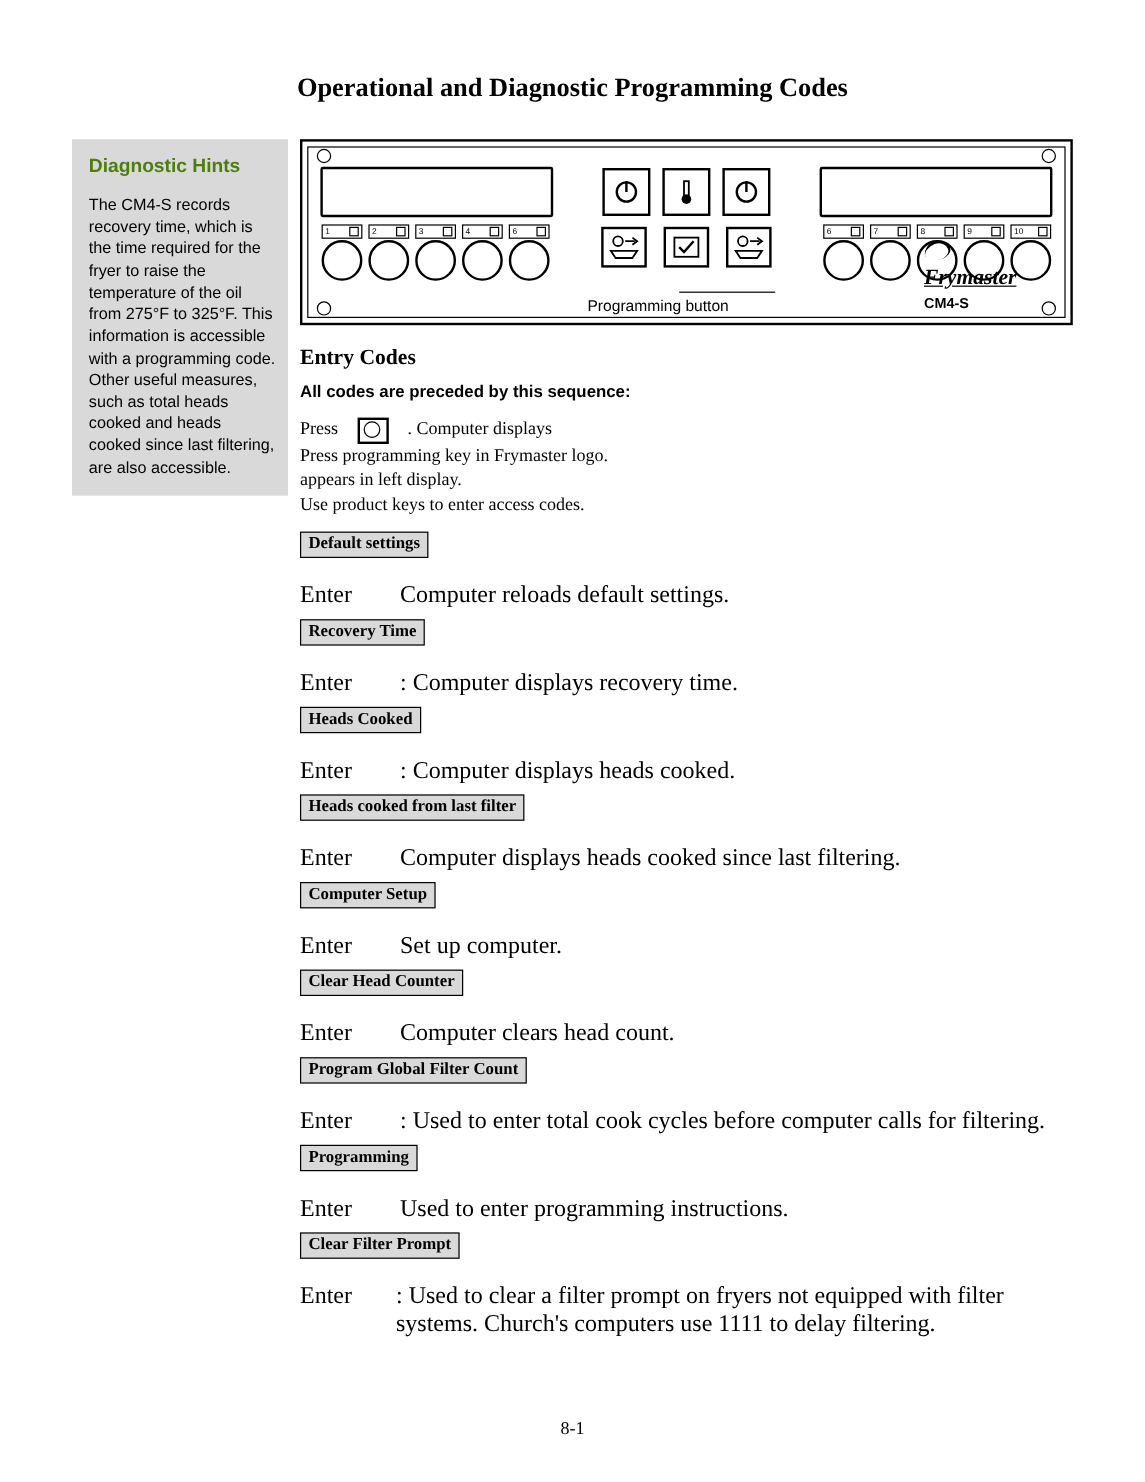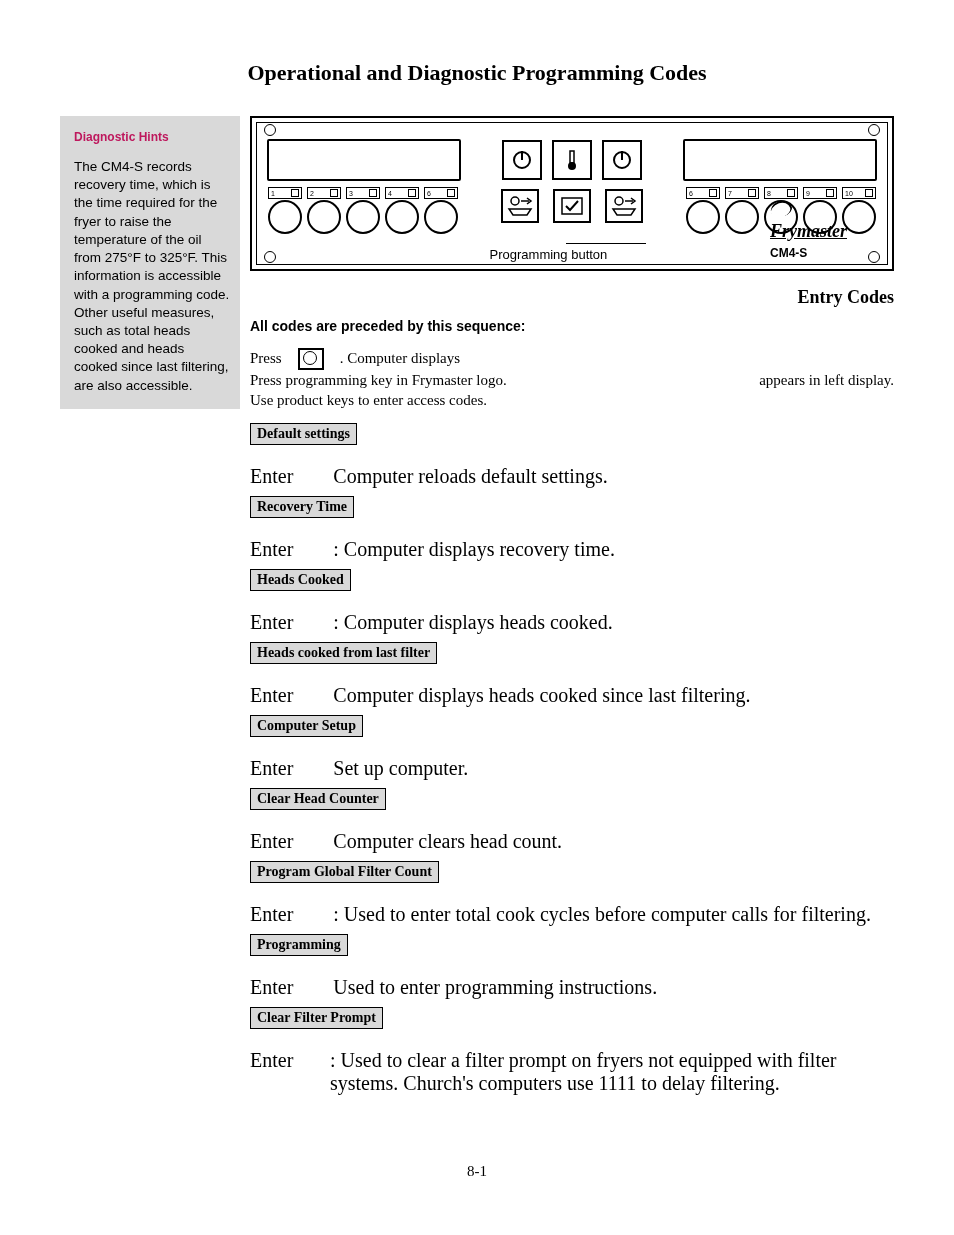--- a/index.html
+++ b/index.html
@@ -25,22 +25,22 @@
   .sidebar {
     width: 180px;
     background: #d9d9d9;
     padding: 14px 10px 14px 14px;
     box-sizing: border-box;
     font-family: Arial, Helvetica, sans-serif;
     flex-shrink: 0;
   }
   .sidebar-heading {
     font-weight: bold;
-    font-size: 12px;
-    color: #be185d;
+    font-size: 16px;
+    color: #4d7c0f;
     margin-bottom: 14px;
   }
   .sidebar-body {
     font-size: 13.5px;
     line-height: 1.35;
   }
   .main {
     flex: 1;
     padding-left: 10px;
   }
@@ -181,21 +181,21 @@
   .swoosh {
     width: 20px; height: 14px;
     border: 2px solid #000;
     border-radius: 50% 50% 50% 50% / 60% 60% 40% 40%;
     border-bottom: none;
     border-left: none;
     transform: rotate(-20deg);
   }
 
   h2.section-title {
-    text-align: right;
+    text-align: left;
     font-size: 18px;
     font-weight: bold;
     margin: 16px 0 10px 0;
   }
   .lead {
     font-family: Arial, Helvetica, sans-serif;
     font-weight: bold;
     font-size: 14px;
     margin: 4px 0 14px 0;
   }
@@ -219,20 +219,21 @@
     content: "";
     position: absolute;
     width: 12px; height: 12px;
     border: 1.5px solid #000;
     border-radius: 50%;
     top: 1px; left: 3px;
   }
   .intro-row2 {
     display: flex;
     justify-content: space-between;
+    flex-direction: column;
   }
   .code-section {
     margin-bottom: 2px;
   }
   .code-head {
     background: #d9d9d9;
     border: 1px solid #000;
     display: inline-block;
     padding: 2px 6px;
     font-weight: bold;

